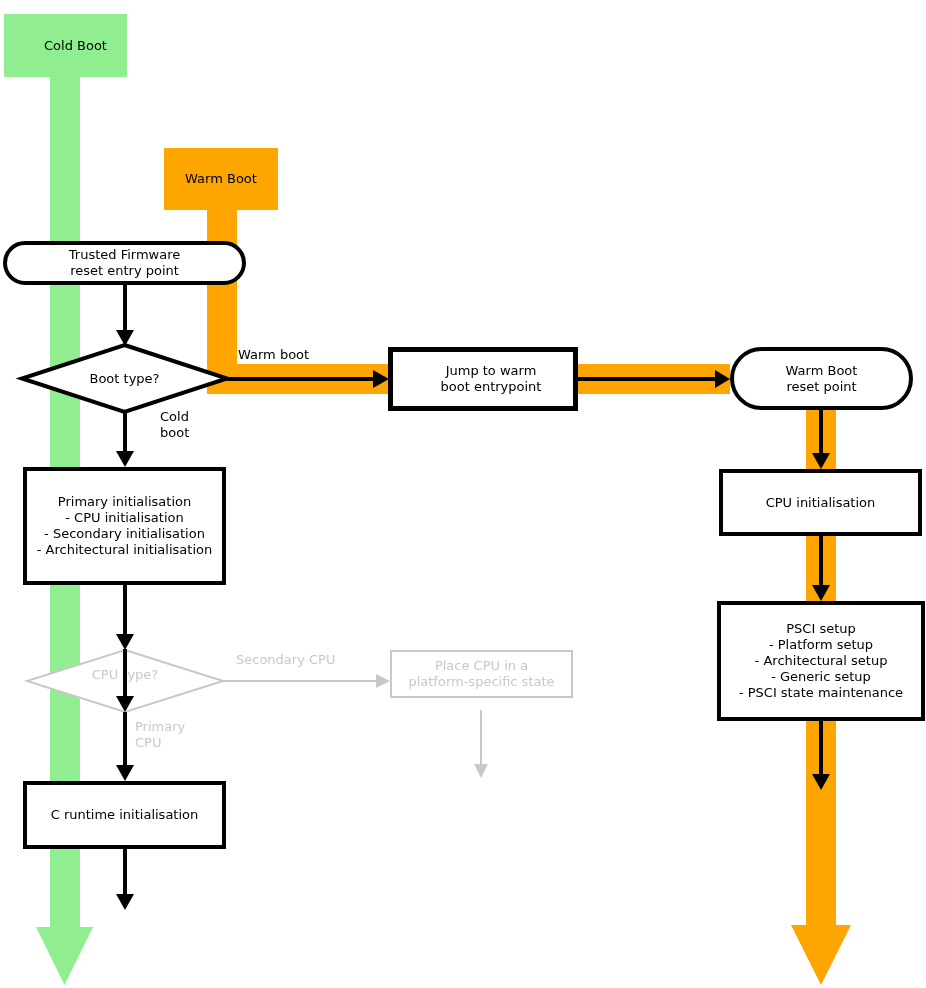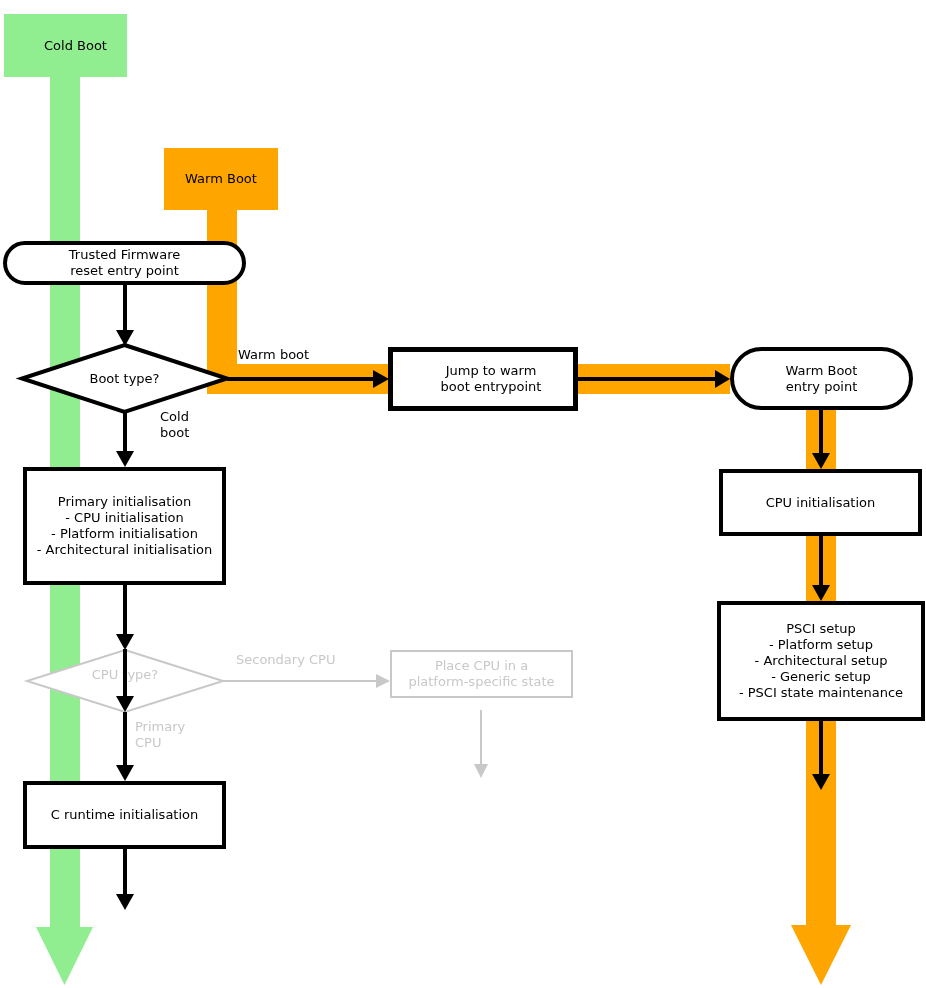--- a/index.html
+++ b/index.html
@@ -96,27 +96,27 @@
     <div>reset entry point</div>
   </div>
 
   <div class="node white-box thick-box" style="left:388px; top:347px; width:190px; height:64px;">
     <div>Jump to warm</div>
     <div>boot entrypoint</div>
   </div>
 
   <div class="node white-box stadium" style="left:730px; top:347px; width:183px; height:63px;">
     <div>Warm Boot</div>
-    <div>entry point</div>
+    <div>reset point</div>
   </div>
 
   <div class="node white-box" style="left:23px; top:467px; width:203px; height:118px;">
     <div>Primary initialisation</div>
     <div>- CPU initialisation</div>
-    <div>- Platform initialisation</div>
+    <div>- Secondary initialisation</div>
     <div>- Architectural initialisation</div>
   </div>
 
   <div class="node gray-box" style="left:390px; top:650px; width:183px; height:48px;">
     <div>Place CPU in a</div>
     <div>platform-specific state</div>
   </div>
 
   <div class="node white-box" style="left:719px; top:469px; width:203px; height:67px;">
     <div>CPU initialisation</div>

